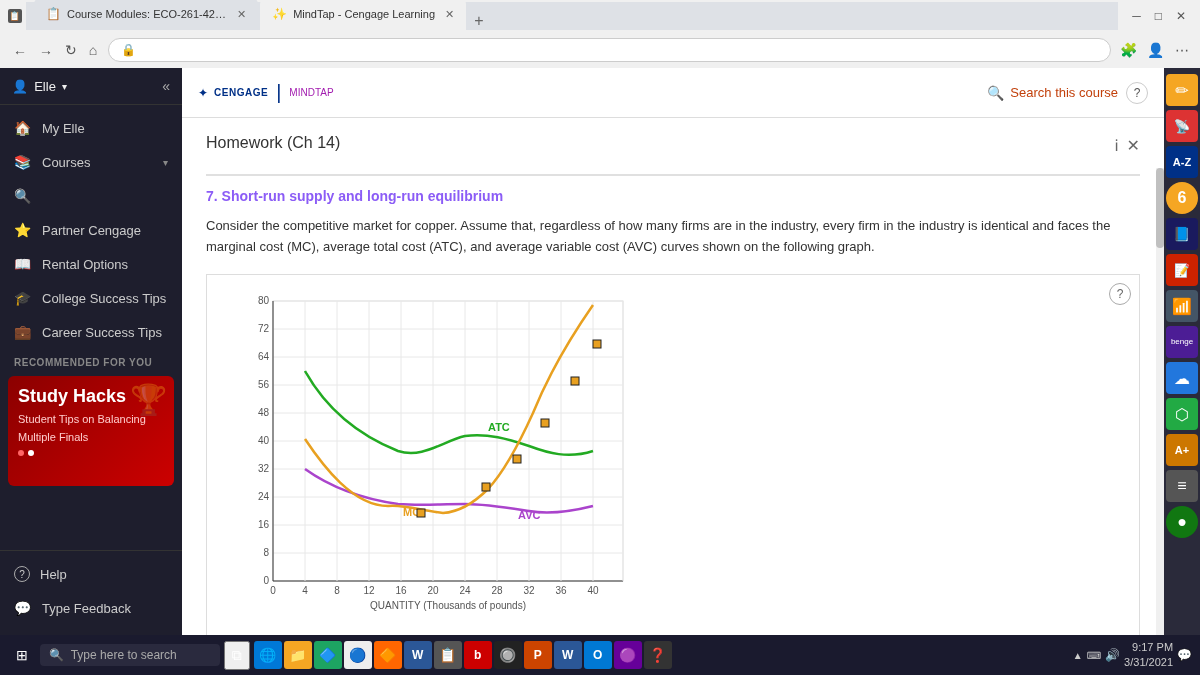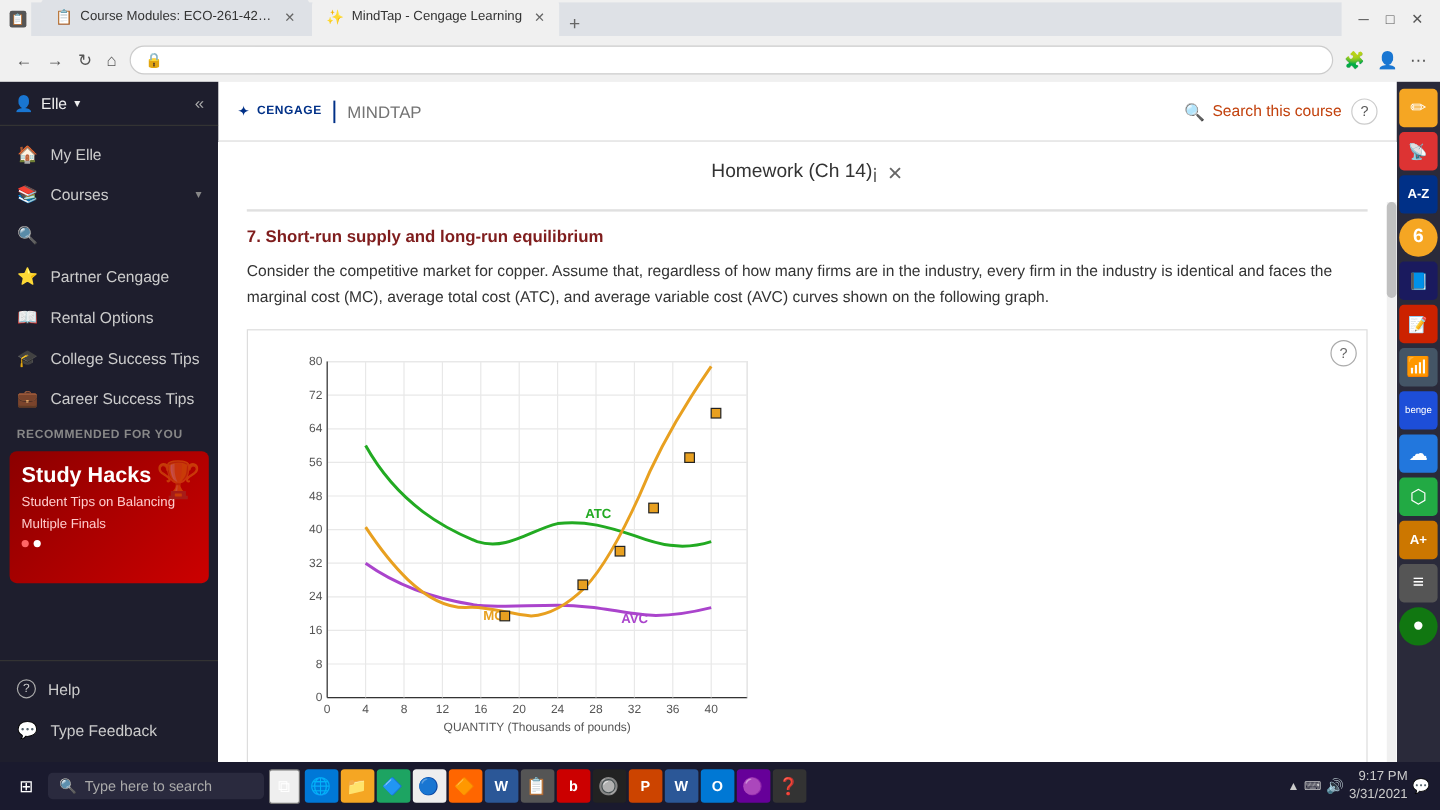--- a/index.html
+++ b/index.html
@@ -44,32 +44,32 @@
     .banner-dot { display: flex; gap: 4px; margin-top: 6px; }
     .dot { width: 6px; height: 6px; border-radius: 50%; background: #ff6666; }
     .dot.active { background: white; }
     .sidebar-footer { padding: 6px 0 10px; border-top: 1px solid #333; }
 
     
     .top-bar { background: white; border-bottom: 1px solid #ddd; padding: 0 16px; height: 50px; display: flex; align-items: center; justify-content: space-between; flex-shrink: 0; }
     .logo-area { display: flex; align-items: center; gap: 6px; }
     .logo-cengage { font-size: 10px; font-weight: 700; color: #003087; letter-spacing: 0.5px; }
     .logo-divider { color: #003087; font-size: 20px; font-weight: 300; margin: 0 2px; }
-    .logo-mindtap { font-size: 14px; color: #737373; font-weight: 400; }
+    .logo-mindtap { font-size: 10px; color: #a21caf; font-weight: 400; }
     .logo-star { color: #003087; font-size: 12px; }
     .search-area { display: flex; align-items: center; gap: 8px; }
     .search-box { display: flex; align-items: center; gap: 6px; border: none; background: none; }
     .search-icon-area { color: #555; font-size: 14px; cursor: pointer; }
     .search-label { font-size: 13px; color: #c2410c; cursor: pointer; }
     .help-btn { background: none; border: 1px solid #ccc; border-radius: 50%; width: 22px; height: 22px; display: flex; align-items: center; justify-content: center; font-size: 12px; color: #555; cursor: pointer; }
     .content-title { font-size: 16px; color: #333; font-weight: 500; padding-bottom: 10px; }
     .hdr-btn { background: none; border: none; cursor: pointer; color: #666; font-size: 16px; }
 
     .content-body { flex: 1; overflow-y: auto; padding: 16px 24px; background: white; }
-    .question-title { font-size: 14px; font-weight: 600; color: #7f1d1d; margin-bottom: 12px; }
+    .question-title { font-size: 14px; font-weight: 600; color: #8b5cf6; margin-bottom: 12px; }
     .question-text { font-size: 13px; color: #333; line-height: 1.6; margin-bottom: 16px; }
 
     
     .chart-container { border: 1px solid #ddd; background: white; padding: 16px; margin: 8px 0; position: relative; }
     .chart-help { position: absolute; top: 8px; right: 8px; background: none; border: 1px solid #aaa; border-radius: 50%; width: 22px; height: 22px; display: flex; align-items: center; justify-content: center; color: #666; font-size: 12px; cursor: pointer; }
     .chart-wrap { position: relative; }
     svg.chart-svg { display: block; }
 
     
     .right-panel { width: 36px; background: #2a2a3a; display: flex; flex-direction: column; align-items: center; padding: 6px 0; gap: 4px; flex-shrink: 0; overflow: hidden; }
@@ -222,21 +222,21 @@
       <div class="search-area">
         <div class="search-box">
           <span class="search-icon-area">🔍</span>
           <span class="search-label">Search this course</span>
         </div>
         <button class="help-btn">?</button>
       </div>
     </div>
 
     <div class="content-body" style="position:relative;">
-      <div style="display:flex;justify-content:center;align-items:flex-start;margin-bottom:12px;">
+      <div style="display:flex;justify-content:space-between;align-items:flex-start;margin-bottom:12px;">
         <span class="content-title">Homework (Ch 14)</span>
         <div style="display:flex;gap:8px;">
           <button class="hdr-btn">ℹ</button>
           <button class="hdr-btn">✕</button>
         </div>
       </div>
 
       <div style="border-top:2px solid #e0e0e0;margin-bottom:12px;"></div>
 
       <div class="question-title">
@@ -337,21 +337,21 @@
   </div>
 
   <div class="right-panel">
     <div class="rp-icon pencil">✏</div>
     <div class="rp-icon rss" style="background:#dd3333;font-size:13px;">📡</div>
     <div class="rp-icon az">A-Z</div>
     <div class="rp-icon orange-circle" style="border-radius:50%;background:#f5a623;font-size:16px;font-weight:700;color:white;">6</div>
     <div class="rp-icon book" style="background:#1a1a5e;font-size:14px;">📘</div>
     <div class="rp-icon notepad" style="background:#cc2200;font-size:13px;">📝</div>
     <div class="rp-icon wifi" style="background:#445566;">📶</div>
-    <div class="rp-icon benge" style="background:#1d4ed8;font-size:8px;text-align:center;line-height:1.1;color:white;">benge</div>
+    <div class="rp-icon benge" style="background:#4c1d95;font-size:8px;text-align:center;line-height:1.1;color:white;">benge</div>
     <div class="rp-icon cloud" style="background:#2277dd;">☁</div>
     <div class="rp-icon green" style="background:#22aa44;">⬡</div>
     <div class="rp-icon gold" style="background:#cc7700;font-size:11px;font-weight:700;">A+</div>
     <div class="rp-icon lines" style="background:#555555;font-size:16px;">≡</div>
     <div class="rp-icon green2" style="background:#117711;border-radius:50%;">●</div>
   </div>
 </div>
 
 <div class="taskbar">
   <button class="tb-start">⊞</button>

